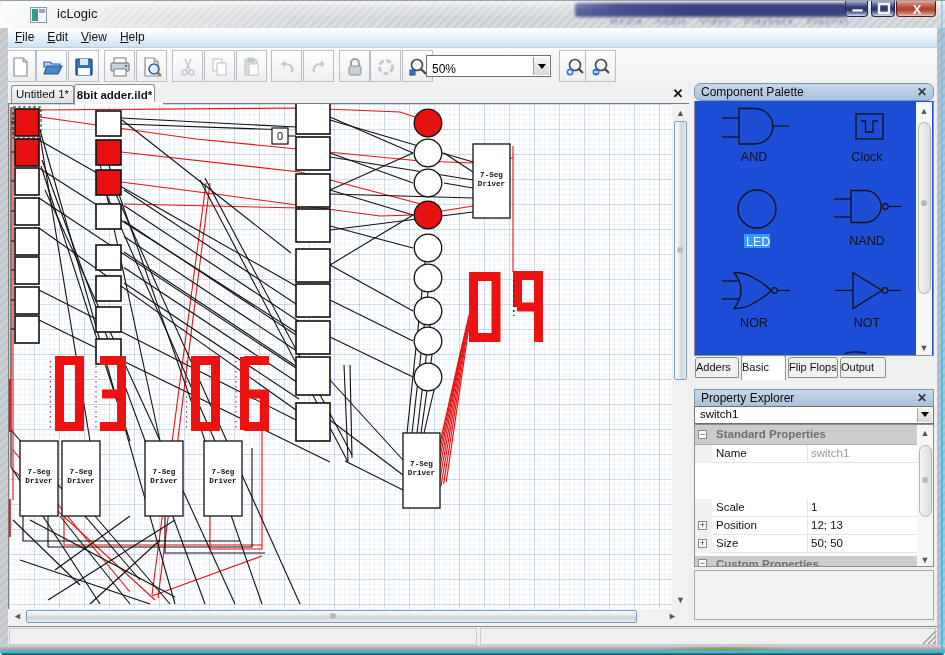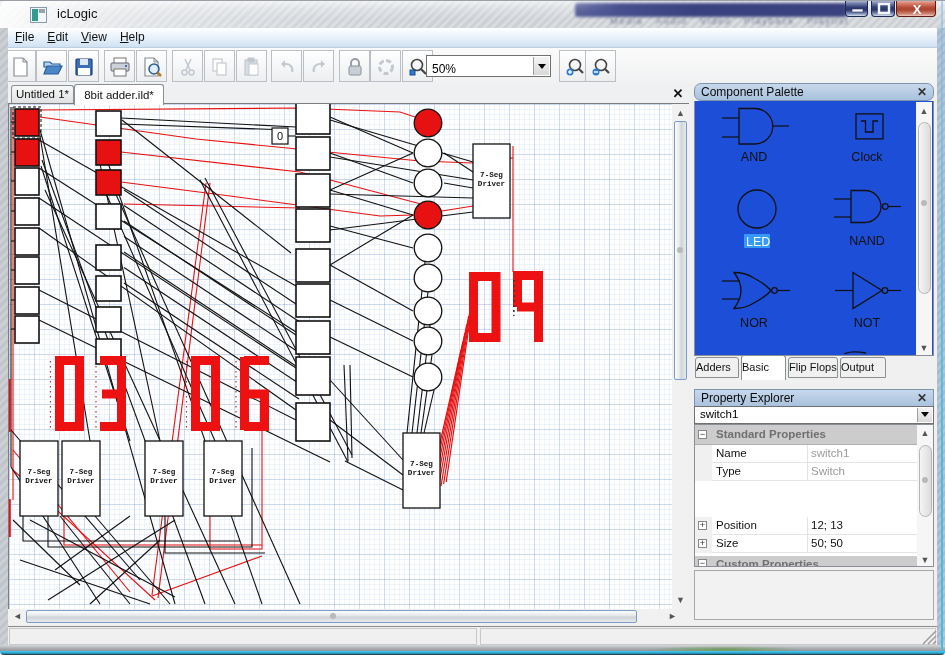--- a/index.html
+++ b/index.html
@@ -28,21 +28,21 @@
 .tbtn svg {position:absolute;left:4px;top:5px;}
 #combo {position:absolute;left:426px;top:55px;width:125px;height:22px;background:#fff;border:1px solid #707070;font-size:12px;}
 #combo .txt {position:absolute;left:5px;top:6px;}
 #combo .drop {position:absolute;right:1px;top:1px;width:16px;height:18px;background:linear-gradient(#f4f4f4,#d9d9d9);border-left:1px solid #a0a0a0;}
 #combo .drop:after {content:"";position:absolute;left:4px;top:7px;border:4px solid transparent;border-top:5px solid #000;}
 
 #tabbar {left:8px;top:84px;width:681px;height:19px;background:#eef0f2;}
 #tabpage {left:8px;top:102.5px;width:681px;height:521px;border:1px solid #7d7d7d;}
 .tab {position:absolute;font-size:11.5px;color:#111;border:1px solid #8a8f94;border-bottom:none;border-radius:3px 3px 0 0;text-align:center;}
 #tab1 {left:11px;top:85px;width:63px;height:17.5px;background:linear-gradient(#f8f8f8,#dfe1e3);line-height:17px;}
-#tab2 {left:74px;top:83.5px;width:90px;height:21px;background:#fff;font-weight:normal;line-height:20px;z-index:3;}
+#tab2 {left:74px;top:83.5px;width:81px;height:21px;background:#fff;font-weight:bold;line-height:20px;z-index:3;}
 #tabx {left:670px;top:86px;width:16px;height:16px;font-size:13px;font-weight:bold;color:#111;text-align:center;line-height:16px;}
 
 #canvas {left:9px;top:103.5px;width:663px;height:505.5px;background:
  repeating-linear-gradient(to right,rgba(120,150,210,.28) 0 1px,transparent 1px 25px),
  repeating-linear-gradient(to bottom,rgba(120,150,210,.28) 0 1px,transparent 1px 25px),
  repeating-linear-gradient(to right,rgba(150,180,230,.14) 0 1px,transparent 1px 5px),
  repeating-linear-gradient(to bottom,rgba(150,180,230,.14) 0 1px,transparent 1px 5px),#fff;
  }
 
 .sb {background:#f1f1f1;}
@@ -469,24 +469,24 @@
  <div style="position:absolute;left:0;top:0;width:222px;height:20px;background:#cccccc;border-bottom:1px solid #b0b0b0;">
       <span class="pm" style="top:5px;">−</span>
       <span style="position:absolute;left:21px;top:3px;font-weight:bold;color:#707070;">Standard Properties</span>
     </div>
  <div class="prow" style="top:20px;">
       <span class="ind"></span>
       <span class="n">Name</span>
       <span class="v" style="color:#9a9a9a;">switch1</span>
       <span style="position:absolute;left:112px;top:0;width:1px;height:18px;background:#e4e4e4;"></span>
     </div>
-<div class="prow" style="top:38px;">
+<div class="prow" style="top:74px;">
       <span class="ind"></span>
-      <span class="n">Type</span>
-      <span class="v" style="color:#9a9a9a;">Switch</span>
+      <span class="n">Scale</span>
+      <span class="v" style="color:#111;">1</span>
       <span style="position:absolute;left:112px;top:0;width:1px;height:18px;background:#e4e4e4;"></span>
     </div>
 <div class="prow" style="top:92px;">
       <span class="ind"></span>
       <span class="pm" style="top:4px;">+</span>
       <span class="n">Position</span>
       <span class="v" style="color:#111;">12; 13</span>
       <span style="position:absolute;left:112px;top:0;width:1px;height:18px;background:#e4e4e4;"></span>
     </div>
 <div class="prow" style="top:110px;">

